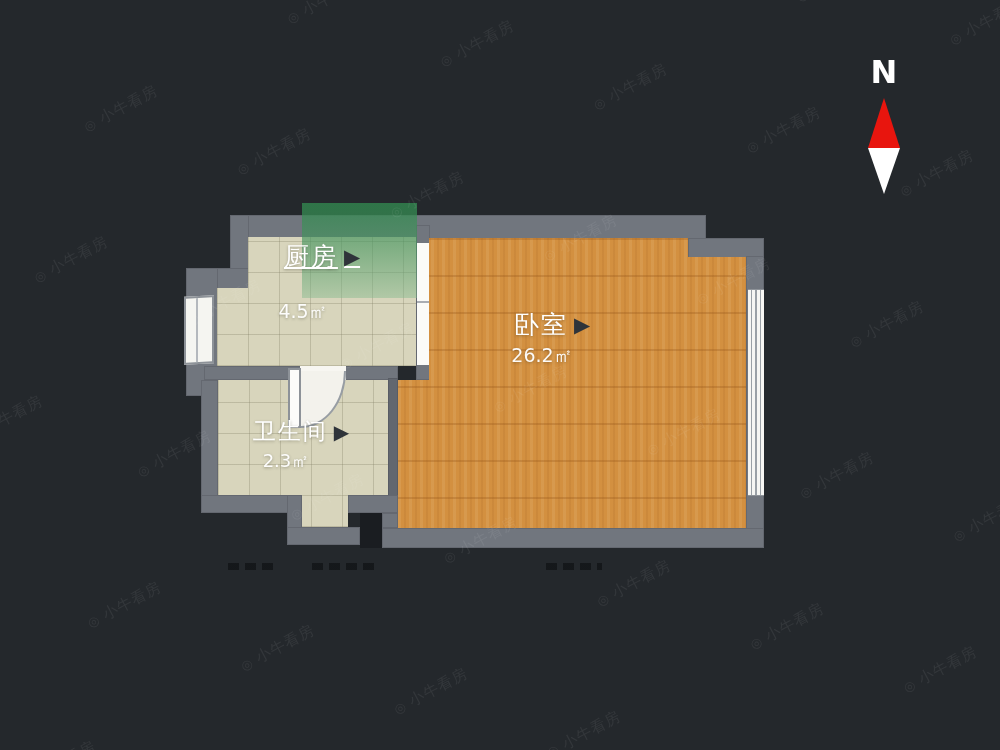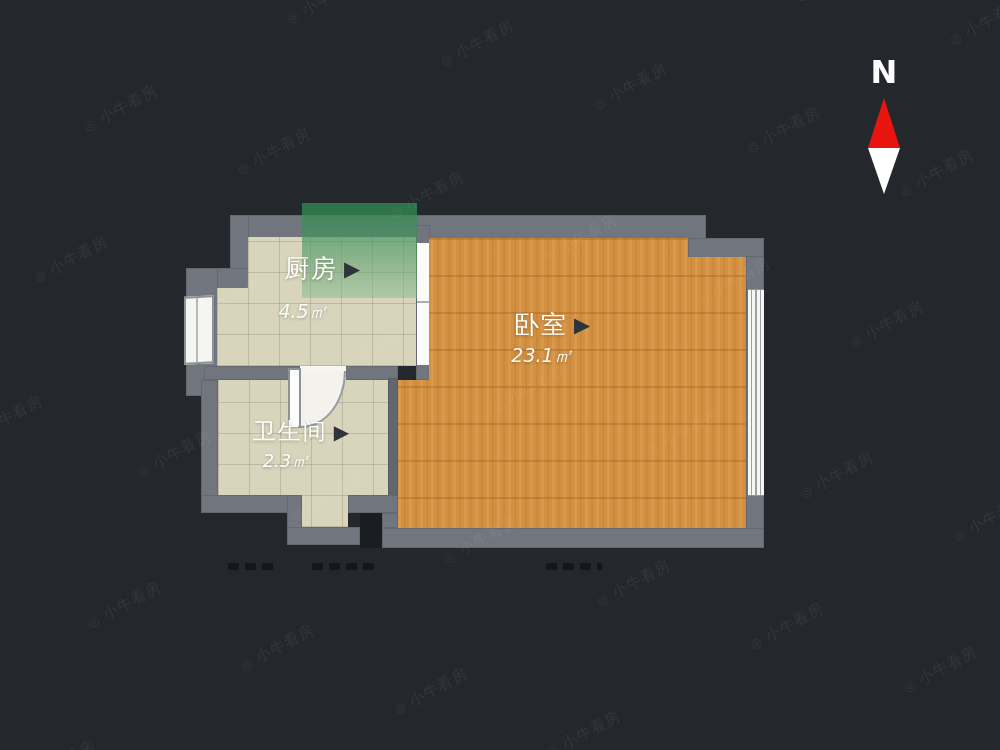--- a/index.html
+++ b/index.html
@@ -62,23 +62,23 @@
   }
   
   .room-label{
     position:absolute;z-index:20;display:flex;align-items:center;justify-content:center;
     color:#ffffff;text-shadow:0 1px 3px rgba(40,40,30,0.35);white-space:nowrap;
   }
   .room-name{letter-spacing:2px;}
   .room-arrow{color:#2f343a;text-shadow:none;margin-left:6px;}
   .room-area{
     position:absolute;z-index:20;color:rgba(255,255,255,0.96);
-    text-shadow:0 1px 3px rgba(40,40,30,0.35);text-align:center;white-space:nowrap;font-style:italic;
-  }
-  #kitchen-label{left:262px;top:252px;width:120px;font-size:25px;}
+    text-shadow:0 1px 3px rgba(40,40,30,0.35);text-align:center;white-space:nowrap;
+  }
+  #kitchen-label{left:262px;top:240px;width:120px;font-size:25px;text-decoration:underline;}
   #kitchen-area{left:258px;top:299px;width:90px;font-size:19px;}
   #bath-label{left:238px;top:416px;width:126px;font-size:23px;}
   #bath-area{left:244px;top:449px;width:84px;font-size:18px;}
   #bedroom-label{left:496px;top:308px;width:112px;font-size:25px;}
   #bedroom-area{left:494px;top:343px;width:96px;font-size:19px;}
   #kitchen-label .room-arrow{font-size:21px;}
   #bath-label .room-arrow{font-size:20px;}
   #bedroom-label .room-arrow{font-size:21px;}
   
   #center-watermark{
@@ -149,21 +149,21 @@
   <div class="room-label" id="bath-label">
     <span class="room-name">卫生间</span>
       <span class="room-arrow">▶</span>
   </div>
   <div class="room-area" id="bath-area">2.3㎡</div>
 
   <div class="room-label" id="bedroom-label">
     <span class="room-name">卧室</span>
       <span class="room-arrow">▶</span>
   </div>
-  <div class="room-area" id="bedroom-area">23.1㎡</div>
+  <div class="room-area" id="bedroom-area">26.2㎡</div>
 
 
   <div id="compass">
     <div id="compass-n">N</div>
     <svg id="compass-needle" width="40" height="100" viewBox="0 0 40 100">
       <polygon points="20,2 36,52 4,52" fill="#e8150e"></polygon>
       <polygon points="4,52 36,52 20,98" fill="#ffffff"></polygon>
     </svg>
   </div>
 

